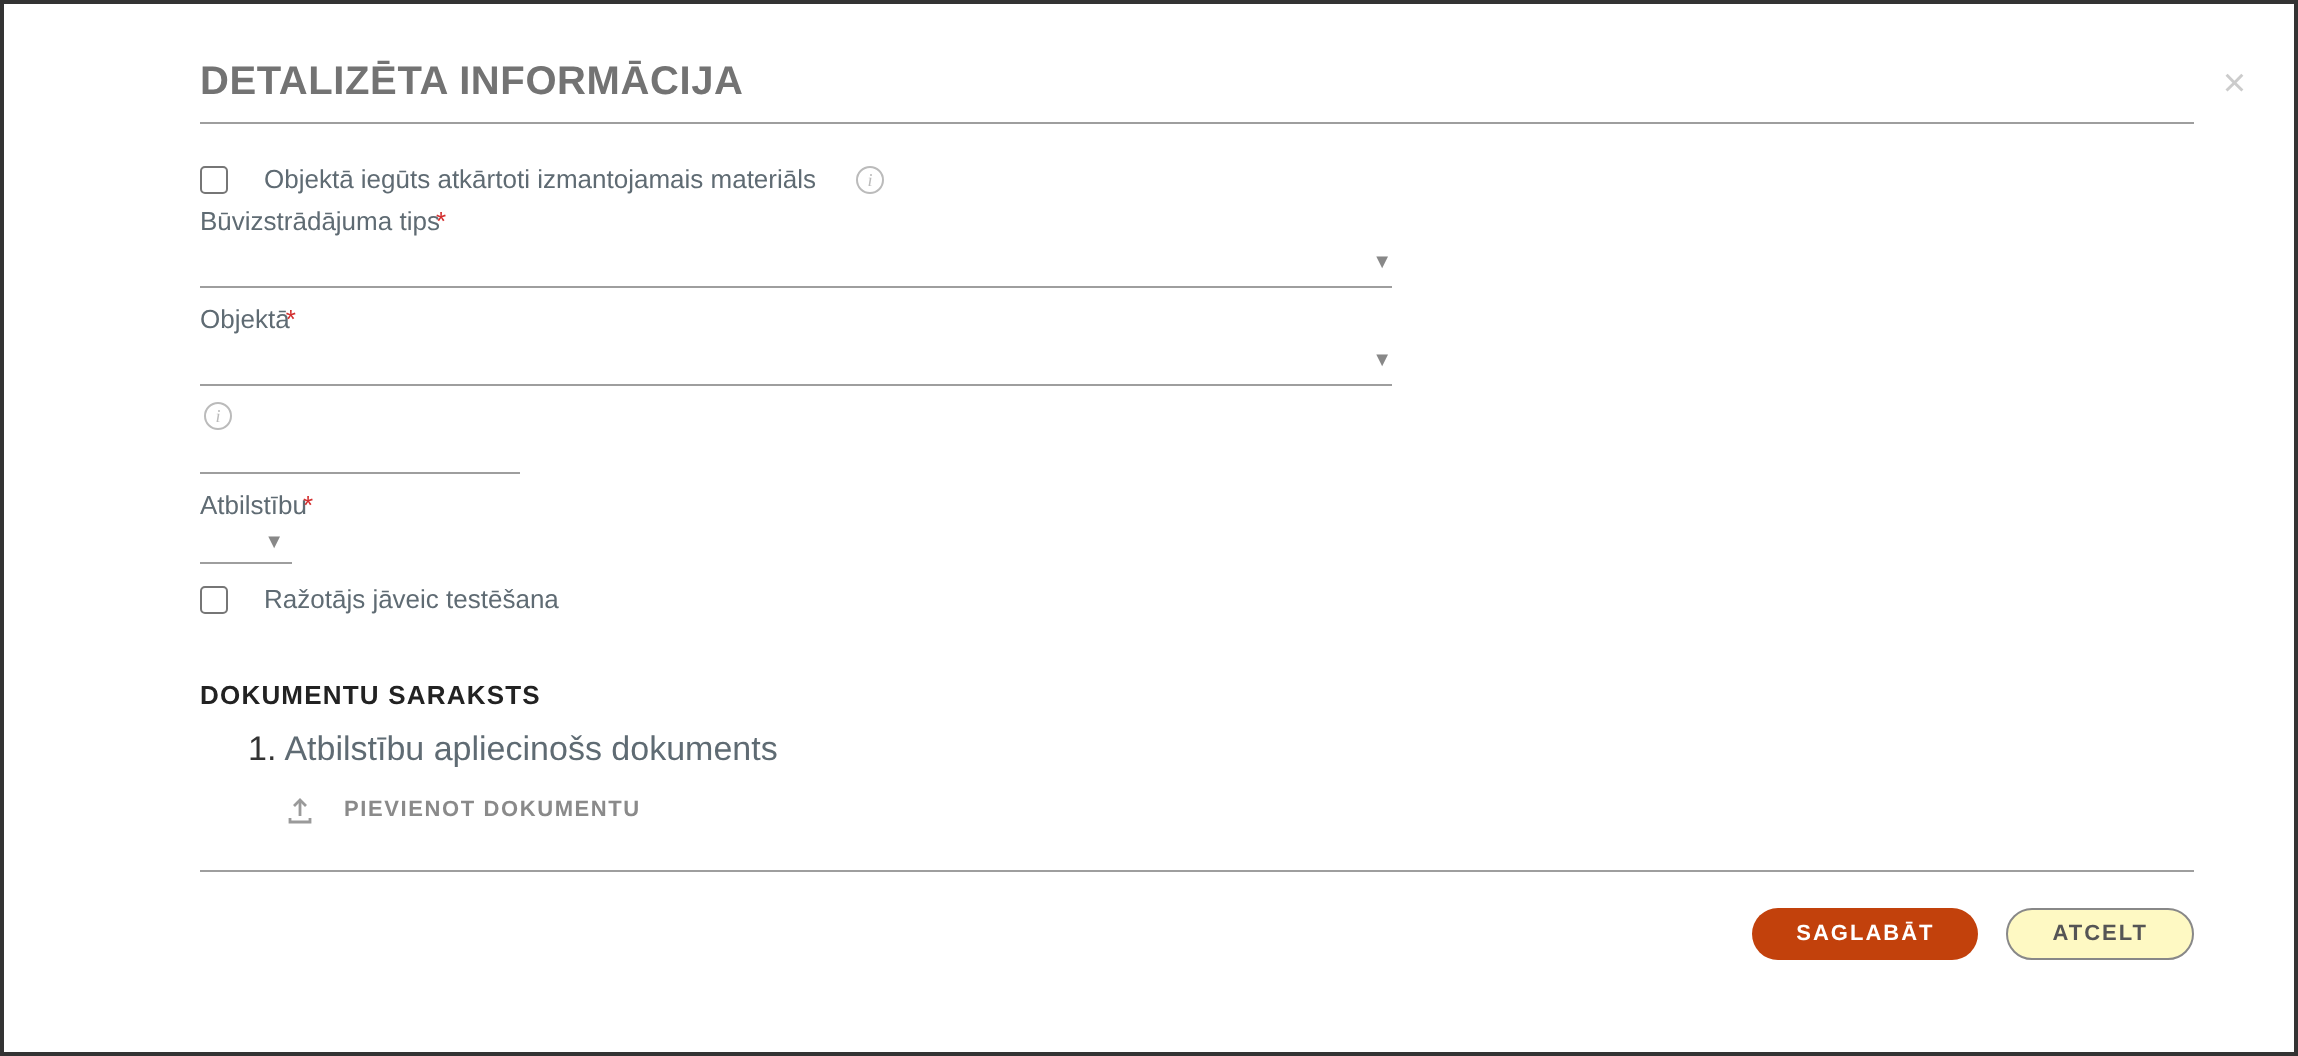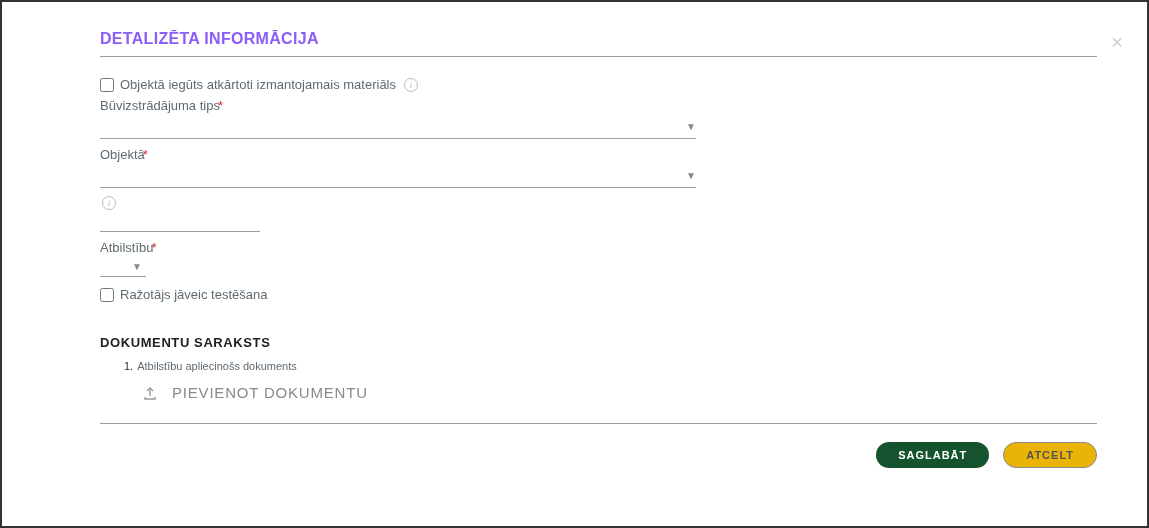--- a/index.html
+++ b/index.html
@@ -8,42 +8,42 @@
       background: #fff;
       width: 1149px;
       height: 528px;
       position: relative;
       border: 2px solid #333;
     }
     .modal-content {
       padding: 28px 50px 20px 98px;
     }
     .modal-title {
-      font-size: 16px;
-      font-weight: bold;
-      color: #8b5cf6;
+      font-size: 20px;
+      font-weight: bold;
+      color: #737373;
       letter-spacing: 0.3px;
       padding-bottom: 8px;
       border-bottom: 1px solid #9e9e9e;
       margin-bottom: 20px;
     }
     .close-x {
       position: absolute;
       top: 30px;
       right: 24px;
       font-size: 20px;
       color: #ccc;
       cursor: pointer;
       font-weight: 300;
       line-height: 1;
     }
     .checkbox-row {
       display: flex;
       align-items: center;
-      gap: 6px;
+      gap: 18px;
       margin-bottom: 6px;
       font-size: 13px;
       color: #5f6b73;
     }
     .checkbox-row input[type="checkbox"] {
       width: 14px;
       height: 14px;
       cursor: pointer;
     }
     .info-icon {
@@ -110,40 +110,40 @@
       font-size: 13px;
       font-weight: bold;
       letter-spacing: 0.6px;
       color: #222;
       margin-top: 33px;
       margin-bottom: 10px;
       font-family: "Arial Narrow", Arial, sans-serif;
       font-stretch: condensed;
     }
     .doc-item {
-      font-size: 11px;
+      font-size: 17px;
       color: #5f6b73;
       margin-left: 24px;
       margin-bottom: 12px;
     }
     .doc-num { color: #333; margin-right: 4px; }
     .upload-row {
       display: flex;
       align-items: center;
       gap: 14px;
       margin-left: 42px;
       margin-bottom: 22px;
       cursor: pointer;
     }
     .upload-icon svg { display: block; }
     .upload-label {
-      font-size: 15px;
+      font-size: 11px;
       letter-spacing: 0.8px;
       color: #8a8a8a;
-      font-weight: normal;
+      font-weight: bold;
       font-family: "Arial Narrow", Arial, sans-serif;
       font-stretch: condensed;
     }
     .footer-divider {
       border: none;
       border-top: 1px solid #9e9e9e;
       margin-bottom: 18px;
     }
     .actions {
       display: flex;
@@ -155,26 +155,26 @@
       border-radius: 14px;
       font-size: 11px;
       letter-spacing: 1px;
       font-weight: bold;
       padding: 6px 22px;
       cursor: pointer;
       font-family: "Arial Narrow", Arial, sans-serif;
       font-stretch: condensed;
     }
     .btn-primary {
-      background: #14532d;
+      background: #c2410c;
       color: #fff;
       border: none;
     }
     .btn-secondary {
-      background: #eab308;
+      background: #fef9c3;
       color: #555;
       border: 1px solid #888;
     }
   </style>
 </head>
 <body>
 
 <span class="close-x">×</span>
 
 <div class="modal-content">

